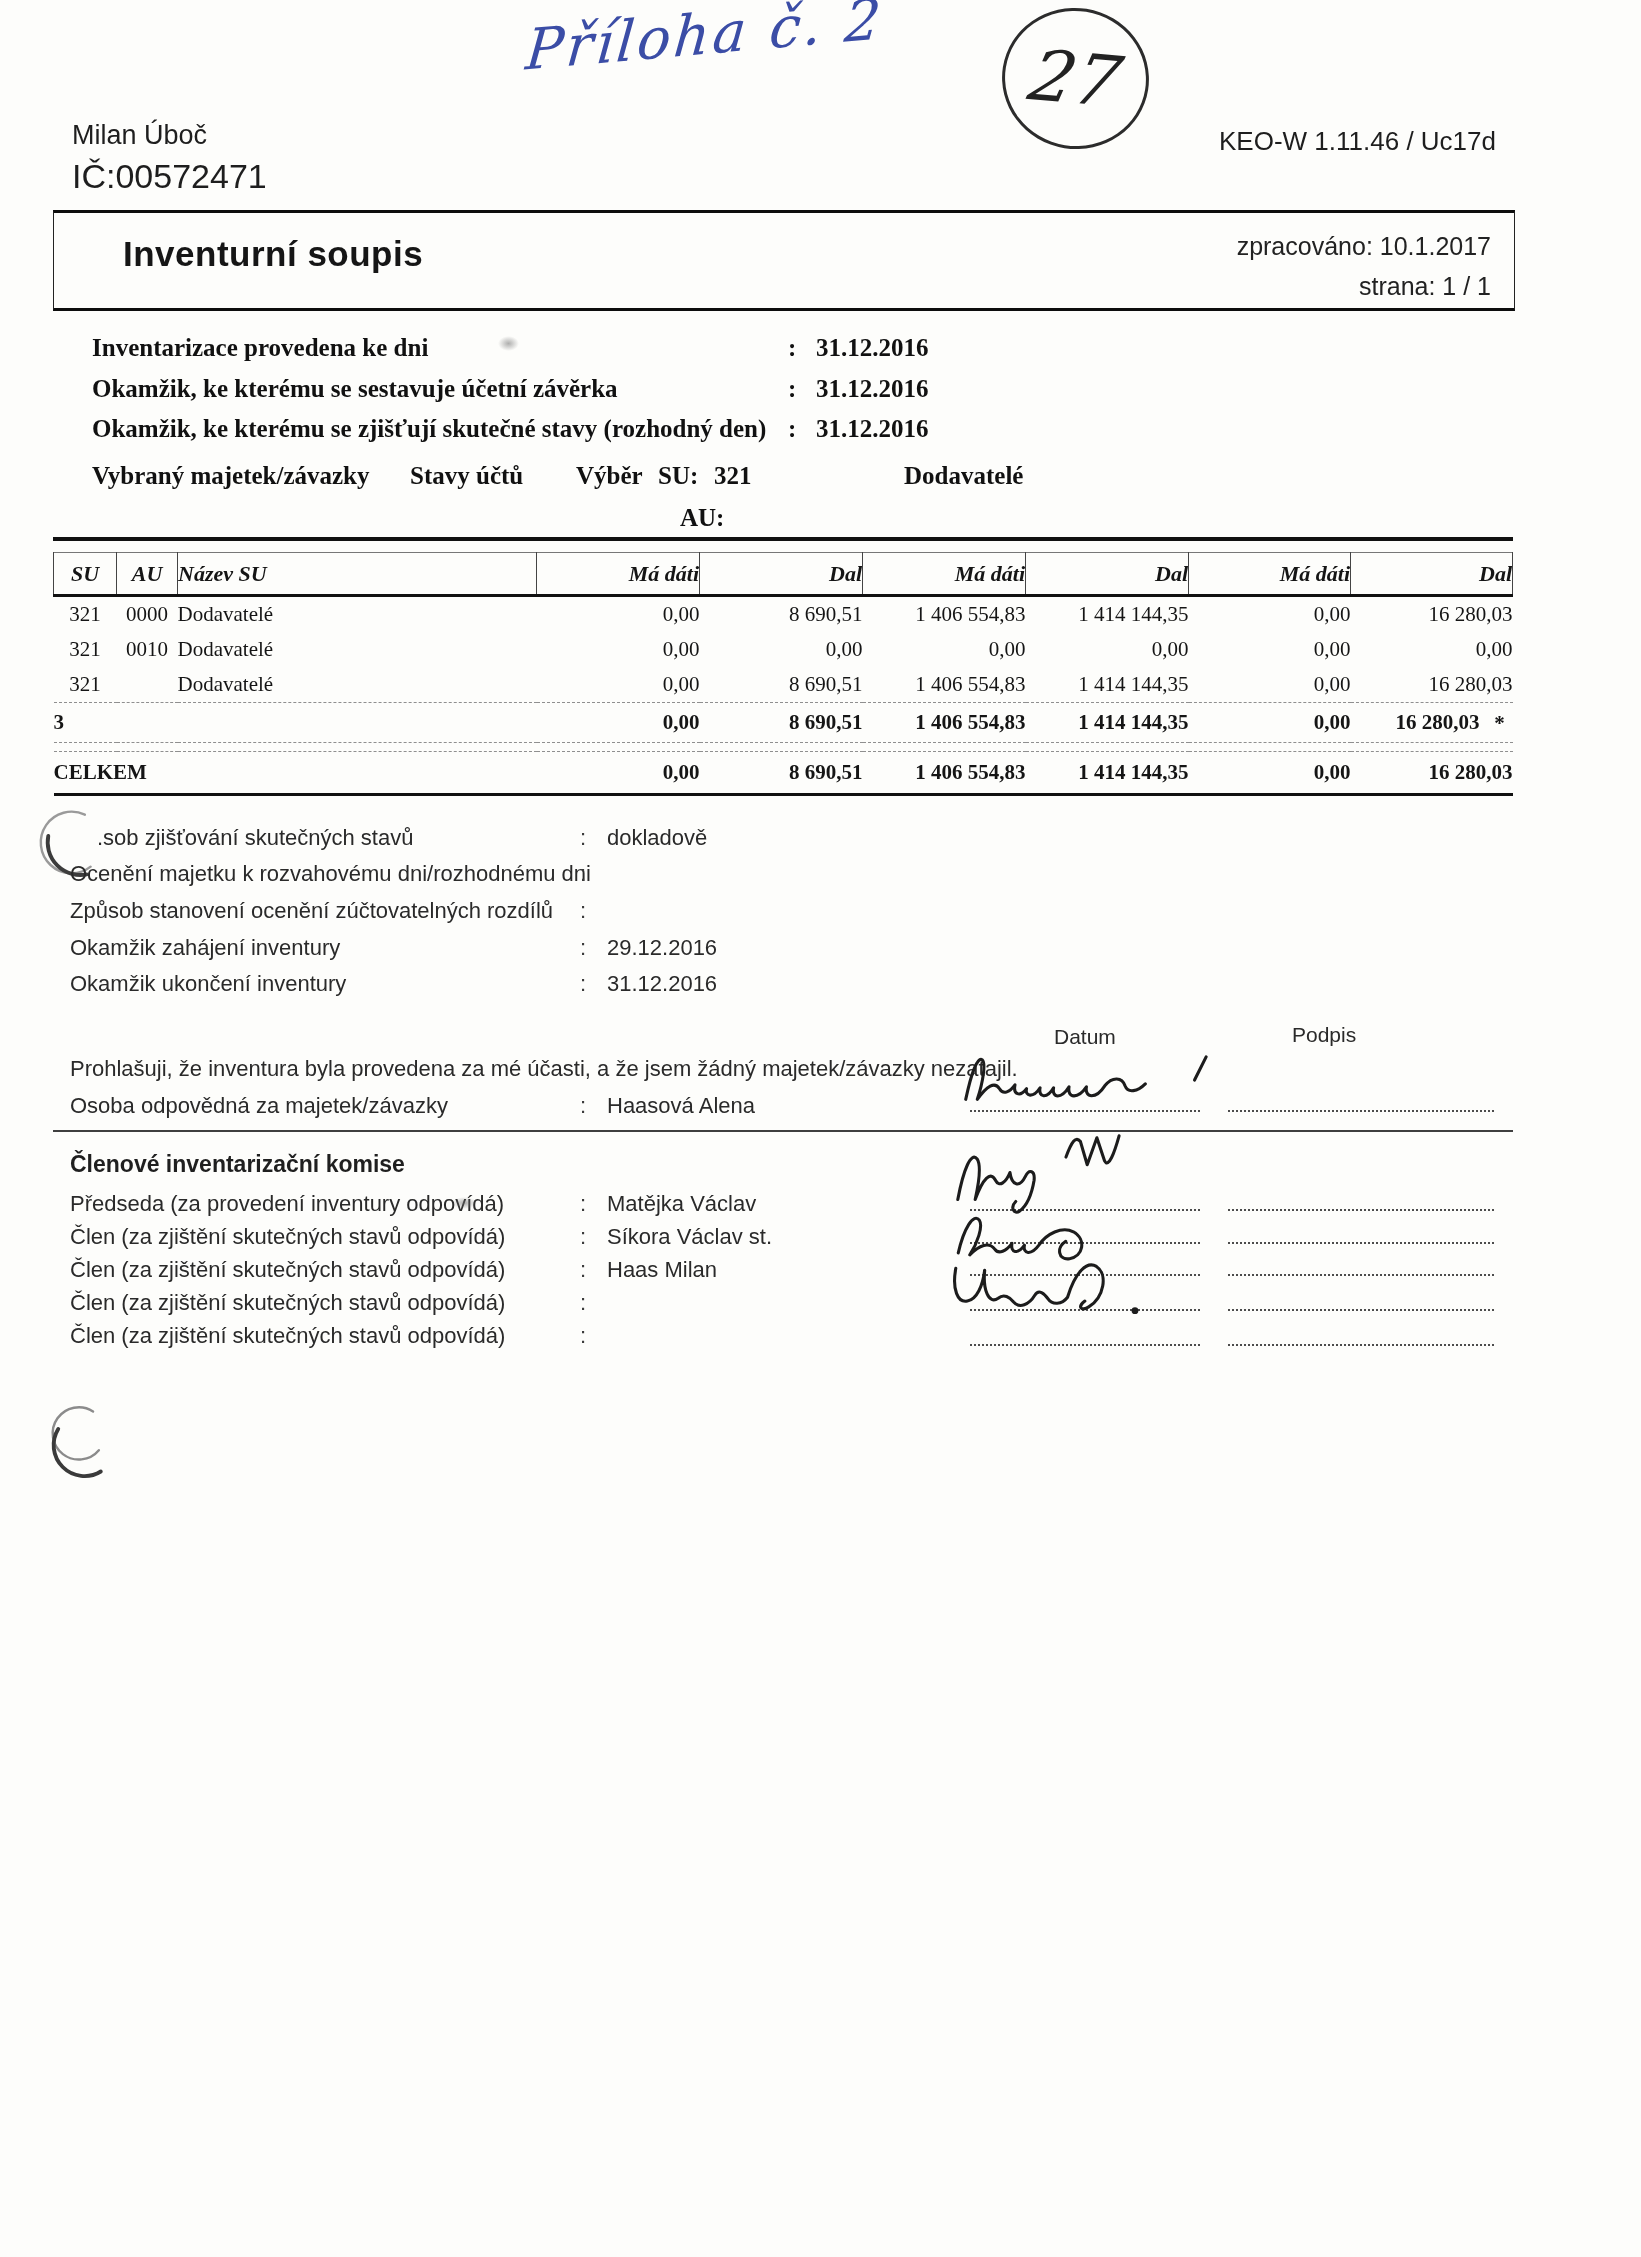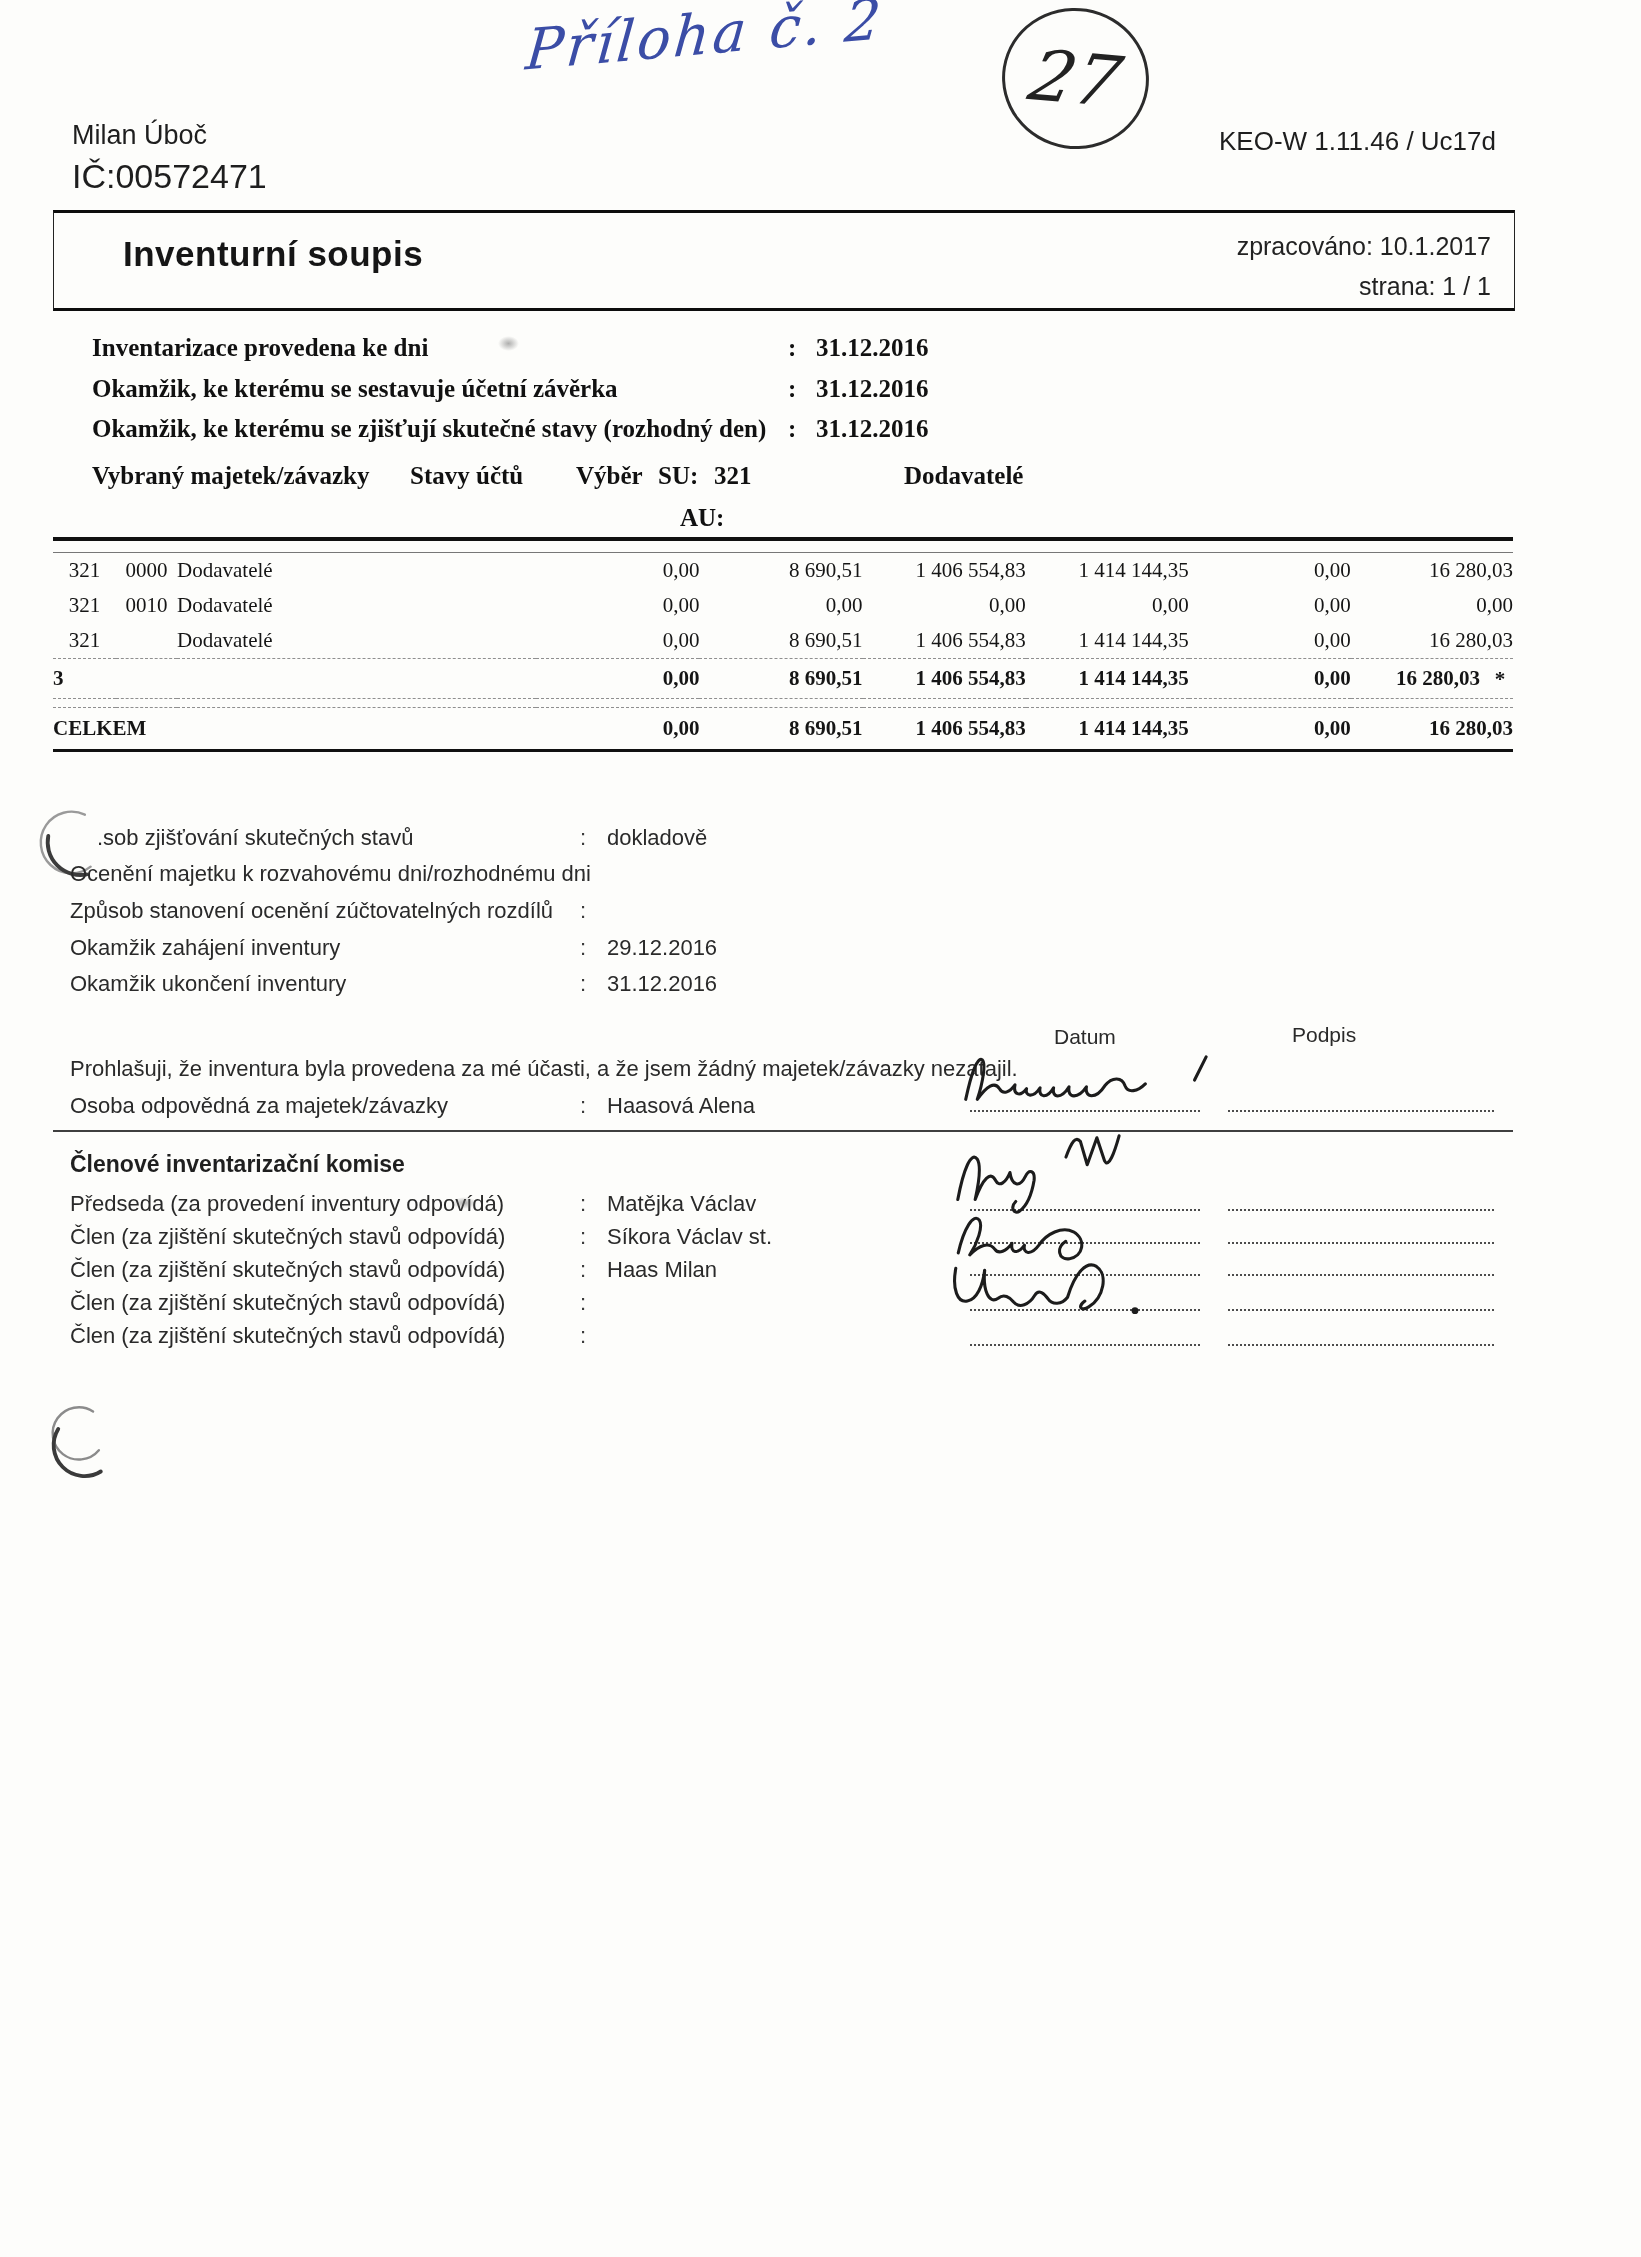--- a/index.html
+++ b/index.html
@@ -161,20 +161,31 @@
         <col style="width:61px">
         <col style="width:359px">
       <col style="width:163px">
         <col style="width:163px">
         <col style="width:163px">
       <col style="width:163px">
         <col style="width:162px">
         <col style="width:162px">
     </colgroup>
     <tbody>
+    <tr class="sub-row">
+      <td class="c vl vll">SU</td>
+      <td class="c vl">AU</td>
+      <td class="l vl">Název SU</td>
+      <td class="r vl">Má dáti</td>
+      <td class="r vl">Dal</td>
+      <td class="r vl">Má dáti</td>
+      <td class="r vl">Dal</td>
+      <td class="r vl">Má dáti</td>
+      <td class="r vl">Dal</td>
+    </tr>
     <tr class="data">
       <td class="c">321</td>
       <td class="c">0000</td>
       <td class="l">Dodavatelé</td>
       <td class="r">0,00</td>
       <td class="r">8 690,51</td>
       <td class="r">1 406 554,83</td>
       <td class="r">1 414 144,35</td>
       <td class="r">0,00</td>
       <td class="r">16 280,03</td>

